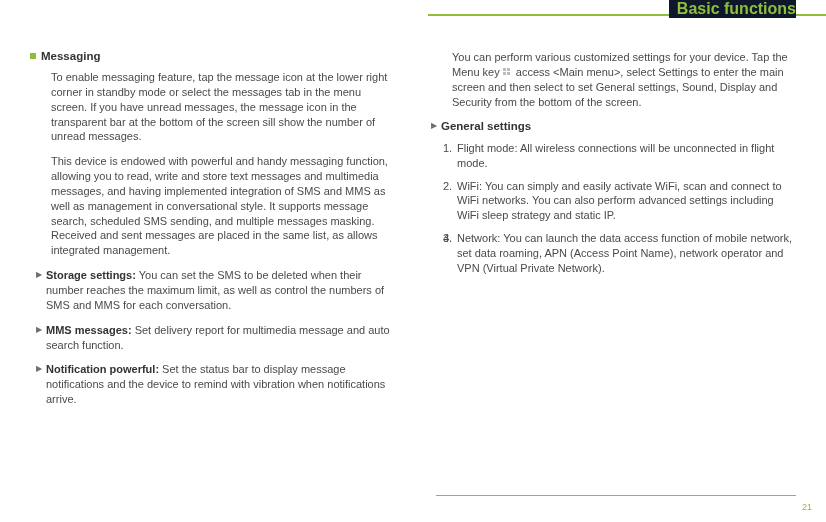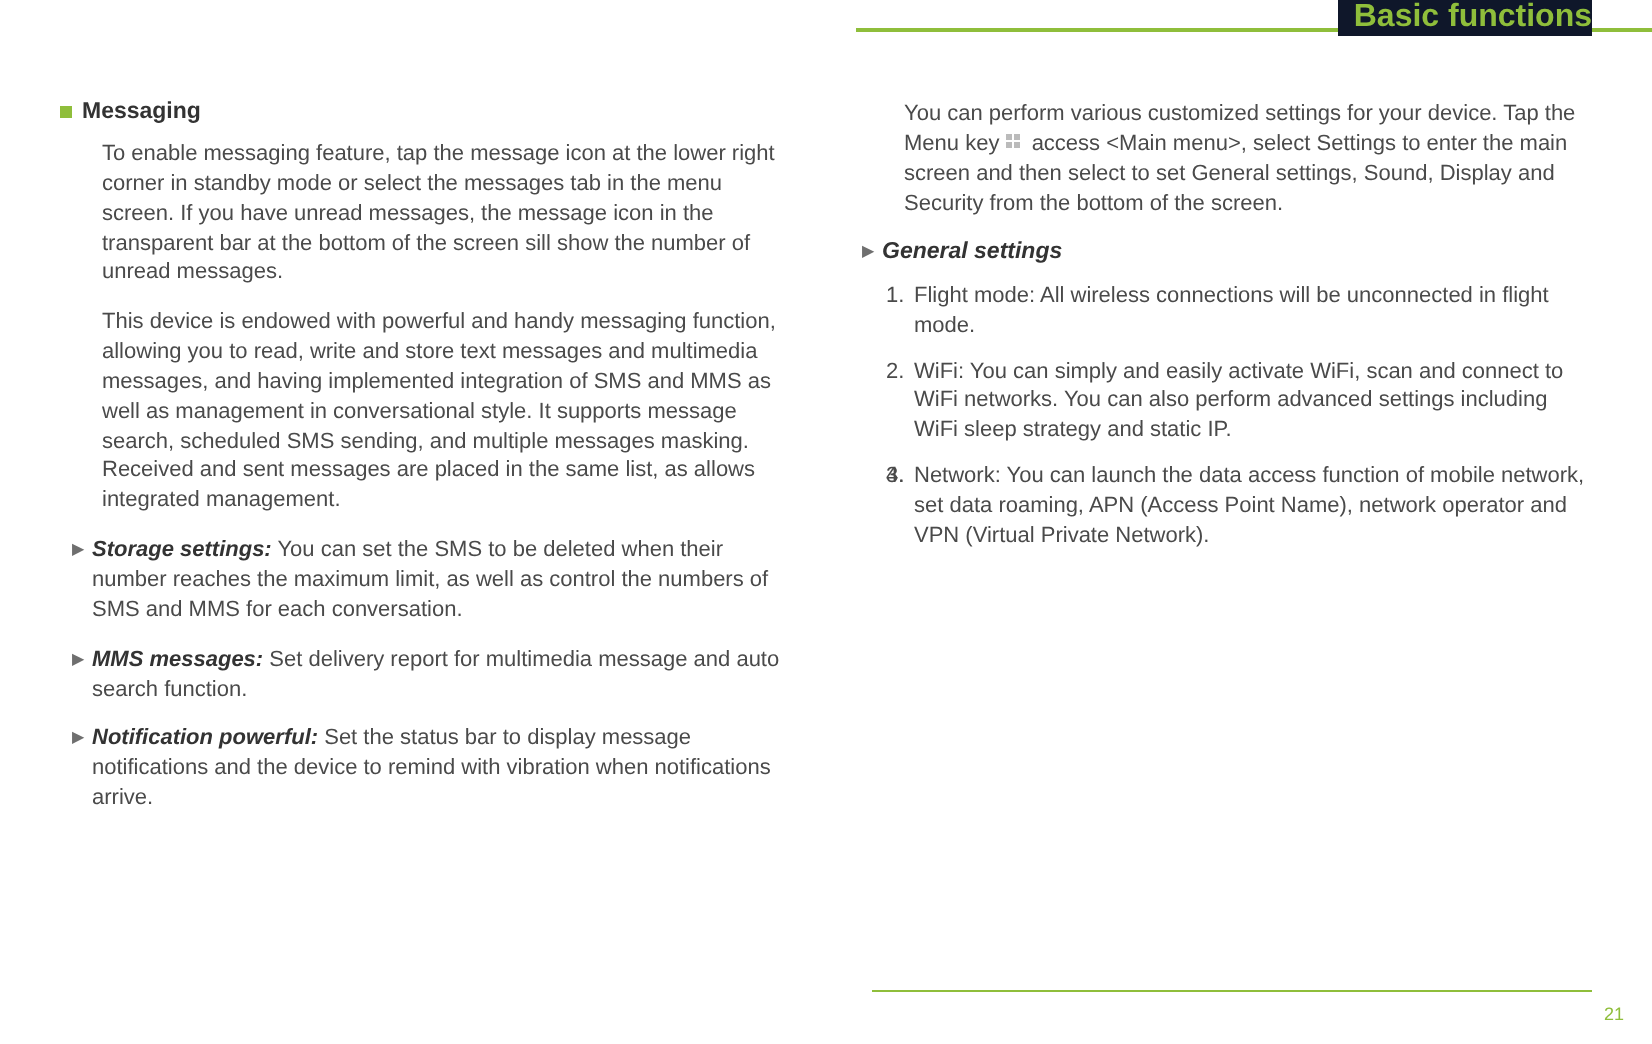--- a/index.html
+++ b/index.html
@@ -68,21 +68,21 @@
     line-height: 1.35;
     color: #4a4a4a;
   }
   .sub .arrow {
     position: absolute;
     left: 0;
     top: 2px;
     color: #6f6f6f;
     font-size: 8px;
   }
-  .sub b { color: #333; font-style: italic; }
+  .sub b { color: #333; }
   .numlist {
     margin-left: 12px;
   }
   .numitem {
     position: relative;
     margin-bottom: 8px;
     padding-left: 14px;
     line-height: 1.35;
     color: #4a4a4a;
   }

